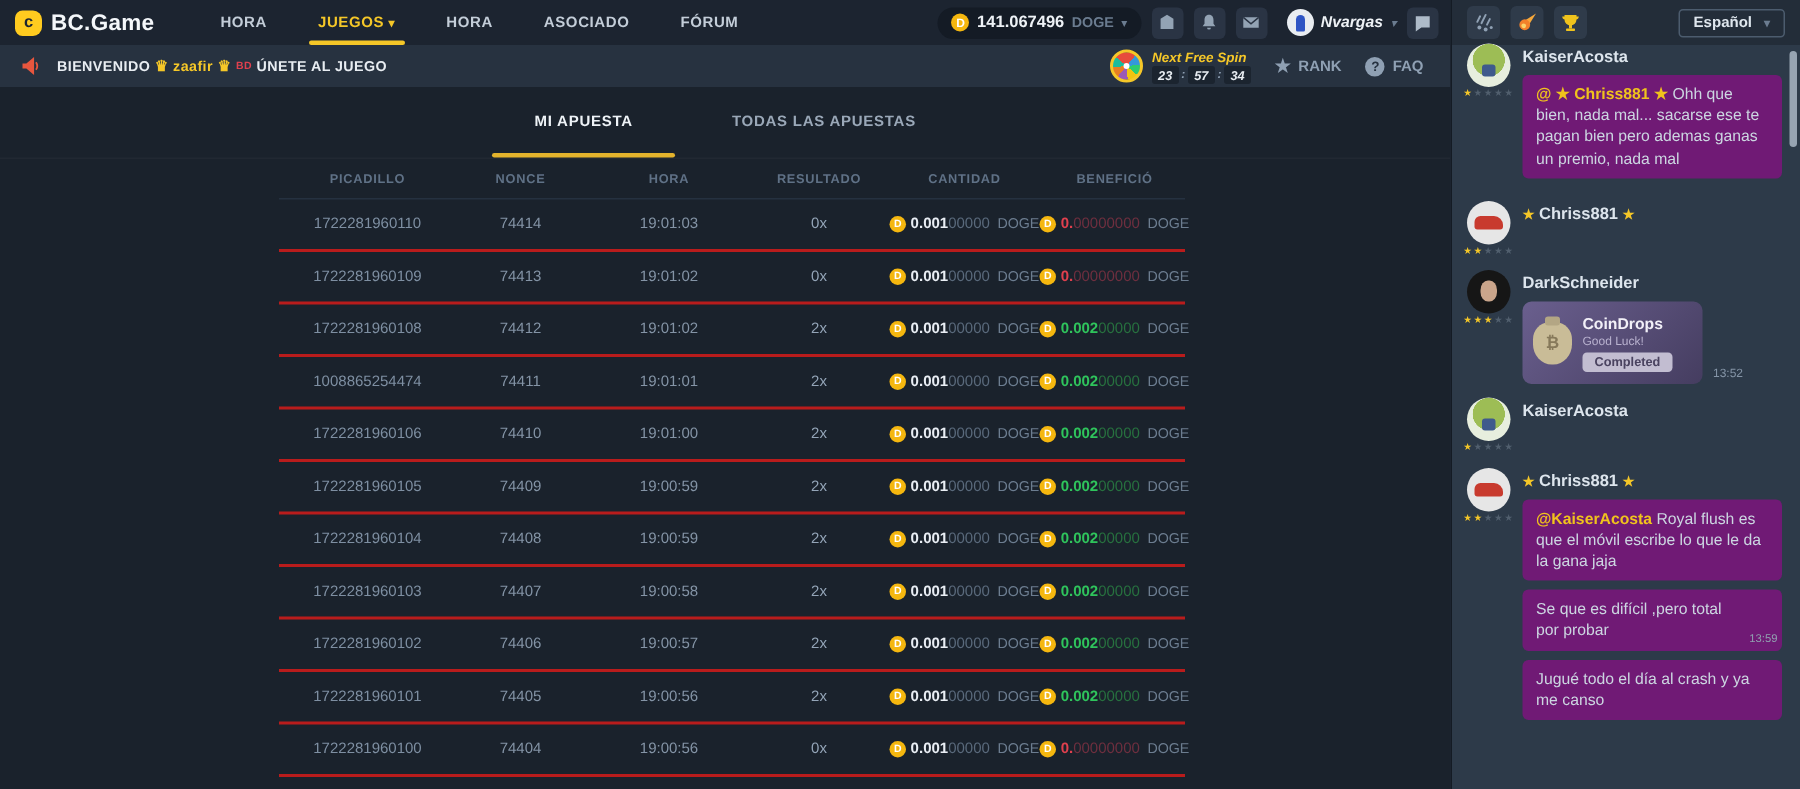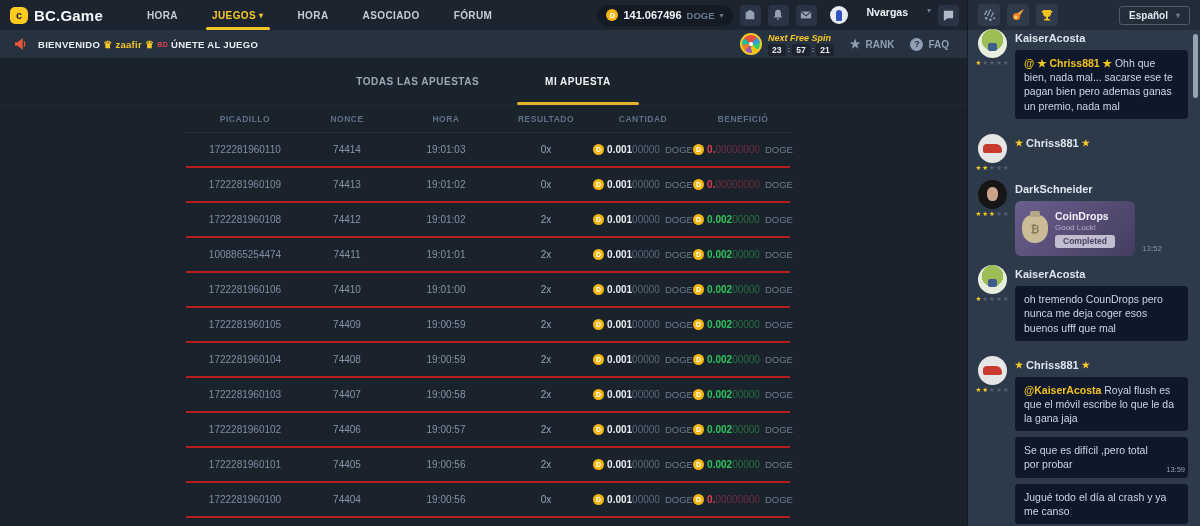--- a/index.html
+++ b/index.html
@@ -17,39 +17,39 @@
   .nav-item.active{color:#f5c728;}
   .nav-item.active::after{content:"";position:absolute;left:-4px;right:-4px;bottom:0;height:3px;background:#f5c728;border-radius:2px;}
   .nav-caret{font-size:8px;margin-left:3px;color:#f5c728;}
   .nav-right{margin-left:auto;display:flex;align-items:center;gap:7px;}
   .balance{display:flex;align-items:center;gap:5px;background:#141b25;border-radius:12px;height:21px;padding:0 9px;cursor:pointer;}
   .coin{width:12px;height:12px;border-radius:50%;background:#f5b70f;color:#fff;font-size:8px;font-weight:bold;display:inline-flex;align-items:center;justify-content:center;flex:none;}
   .bal-amt{color:#eef2f6;font-weight:bold;font-size:11px;}
   .bal-cur{color:#6b7c90;font-size:9.5px;font-weight:bold;}
   .caret{color:#6b7c90;font-size:8px;}
   .icon-btn{width:21px;height:21px;border-radius:4px;background:#2a3444;display:flex;align-items:center;justify-content:center;cursor:pointer;flex:none;}
-  .user{display:flex;align-items:flex-start;gap:19px;margin-left:6px;cursor:pointer;}
+  .user{display:flex;align-items:center;gap:5px;margin-left:6px;cursor:pointer;font-style:italic;}
   .avatar-sm{width:18px;height:18px;border-radius:50%;background:#e9edf1;position:relative;overflow:hidden;}
   .avatar-sm::after{content:"";position:absolute;left:6px;top:4px;width:6px;height:11px;background:#2f55c4;border-radius:3px 3px 1px 1px;}
   .user-name{color:#eef2f6;font-size:10.5px;font-weight:bold;}
 
   
   .welcome{height:28px;background:#273240;display:flex;align-items:center;padding:0 14px;flex:none;}
   .mega{width:14px;height:12px;margin-right:10px;flex:none;}
   .w-text{font-size:9.5px;font-weight:bold;color:#e8edf2;letter-spacing:.3px;display:flex;align-items:center;gap:3px;}
   .crown{color:#f5c728;font-size:10px;}
   .w-user{color:#f5c728;text-align:center;}
   .w-badge{color:#e0404e;font-size:7px;font-weight:bold;}
   .w-right{margin-left:auto;display:flex;align-items:center;gap:16px;padding-right:4px;}
   .spin{display:flex;align-items:center;gap:6px;cursor:pointer;}
   .wheel{width:22px;height:22px;border-radius:50%;background:conic-gradient(#e74c3c 0 40deg,#3498db 40deg 85deg,#2ecc71 85deg 130deg,#f1c40f 130deg 175deg,#9b59b6 175deg 220deg,#e67e22 220deg 265deg,#1abc9c 265deg 310deg,#e74c3c 310deg 360deg);border:2px solid #f5c728;position:relative;flex:none;}
   .wheel::after{content:"";position:absolute;left:7px;top:7px;width:4px;height:4px;border-radius:50%;background:#fff;}
   .spin-col{display:flex;flex-direction:column;gap:1px;}
   .spin-label{color:#f5c728;font-size:9px;font-weight:bold;font-style:italic;}
-  .timer{display:flex;align-items:center;gap:2px;}
+  .timer{display:flex;align-items:center;gap:2px;font-style:italic;}
   .t-box{background:#1b242f;color:#e8edf2;font-size:8.5px;font-weight:bold;padding:1px 4px;border-radius:2px;}
   .t-col{color:#8fa0b3;font-size:8px;font-weight:bold;}
   .bar-link{display:flex;align-items:center;gap:5px;color:#8fa0b3;font-size:10px;font-weight:bold;cursor:pointer;}
   .star-g{font-size:12px;color:#8fa0b3;}
   .qmark{width:13px;height:13px;border-radius:50%;background:#8fa0b3;color:#273240;font-size:9px;font-weight:bold;display:flex;align-items:center;justify-content:center;}
 
   
   .content{flex:1;background:#1a222c;overflow:hidden;}
   .tabs{height:48px;display:flex;justify-content:center;align-items:center;gap:10px;border-bottom:1px solid rgba(255,255,255,0.03);}
   .tab{font-size:10px;font-weight:bold;letter-spacing:.5px;color:#9aa8b8;height:100%;display:flex;align-items:center;padding:0 28px;cursor:pointer;position:relative;}
@@ -95,21 +95,21 @@
   .av-car::after{content:"";position:absolute;left:5px;top:10px;width:19px;height:9px;background:#c83a2e;border-radius:4px 6px 2px 2px;}
   .av-face{background:#161616;}
   .av-face::after{content:"";position:absolute;left:9px;top:7px;width:11px;height:14px;background:#caa58b;border-radius:45%;}
   .stars{display:flex;gap:1px;}
   .st{font-size:6.5px;line-height:1;}
   .st.on{color:#f5c728;}
   .st.off{color:#515f6e;}
   .m-body{flex:1;min-width:0;}
   .m-name{font-size:11px;font-weight:bold;color:#dde5ed;margin:3px 0 6px;cursor:pointer;display:flex;align-items:center;gap:3px;}
   .nstar{color:#f5c728;font-size:9px;}
-  .bubble{background:#0f172a;border-radius:4px;padding:6px 9px;font-size:10.5px;color:#ccd6e1;line-height:1.35;margin-bottom:6px;position:relative;max-width:178px;width:fit-content;}
+  .bubble{background:#701a75;border-radius:4px;padding:6px 9px;font-size:10.5px;color:#ccd6e1;line-height:1.35;margin-bottom:6px;position:relative;max-width:178px;width:fit-content;}
   .mention{color:#f0c31c;font-weight:bold;}
   .btime{position:absolute;right:3px;bottom:2px;font-size:7.5px;color:#91a0b0;}
   .bubble.has-time{padding-right:30px;}
   .card-line{display:flex;align-items:flex-end;gap:7px;}
   .cd-card{width:120px;height:55px;border-radius:6px;background:linear-gradient(135deg,#6a5f8e,#453d60);display:flex;align-items:center;padding:7px;gap:7px;cursor:pointer;}
   .bag{width:26px;height:28px;background:#c9bc97;border-radius:40% 40% 48% 48%;position:relative;display:flex;align-items:center;justify-content:center;color:#86795a;font-size:11px;font-weight:bold;flex:none;}
   .bag::before{content:"";position:absolute;top:-4px;left:8px;width:10px;height:6px;background:#b3a684;border-radius:2px;}
   .cd-col{display:flex;flex-direction:column;gap:1px;}
   .cd-title{color:#f2f0f8;font-size:10.5px;font-weight:bold;}
   .cd-sub{color:#b9b2cf;font-size:8px;}
@@ -198,39 +198,39 @@
       <div class="w-right">
         <div class="spin">
           <div class="wheel"></div>
           <div class="spin-col">
             <span class="spin-label">Next Free Spin</span>
             <div class="timer">
               <span class="t-box">23</span>
               <span class="t-col">:</span>
               <span class="t-box">57</span>
               <span class="t-col">:</span>
-              <span class="t-box">21</span>
+              <span class="t-box">34</span>
             </div>
           </div>
         </div>
         <div class="bar-link">
           <span class="star-g">★</span>
           <span>RANK</span>
         </div>
         <div class="bar-link">
           <span class="qmark">?</span>
           <span>FAQ</span>
         </div>
       </div>
     </div>
 
     <div class="content">
       <div class="tabs">
+        <div class="tab active">MI APUESTA</div>
         <div class="tab">TODAS LAS APUESTAS</div>
-        <div class="tab active">MI APUESTA</div>
       </div>
       <div class="bets">
         <div class="bet-head">
           <div class="cell c-hash">PICADILLO</div>
           <div class="cell c-nonce">NONCE</div>
           <div class="cell c-time">HORA</div>
           <div class="cell c-res">RESULTADO</div>
           <div class="cell c-amt">CANTIDAD</div>
           <div class="cell c-pro">BENEFICIÓ</div>
         </div>
@@ -564,21 +564,20 @@
               <span class="st off">★</span>
               <span class="st off">★</span>
               <span class="st off">★</span>
               <span class="st off">★</span>
             </div>
           </div>
           <div class="m-body">
             <div class="m-name">
               <span>KaiserAcosta</span>
             </div>
-            <div class="bubble">oh tremendo CounDrops pero nunca me deja coger esos buenos ufff que mal</div>
           </div>
         </div>
         <div class="msg">
           <div class="av-col">
             <div class="avatar av-car"></div>
             <div class="stars">
               <span class="st on">★</span>
               <span class="st on">★</span>
               <span class="st off">★</span>
               <span class="st off">★</span>

